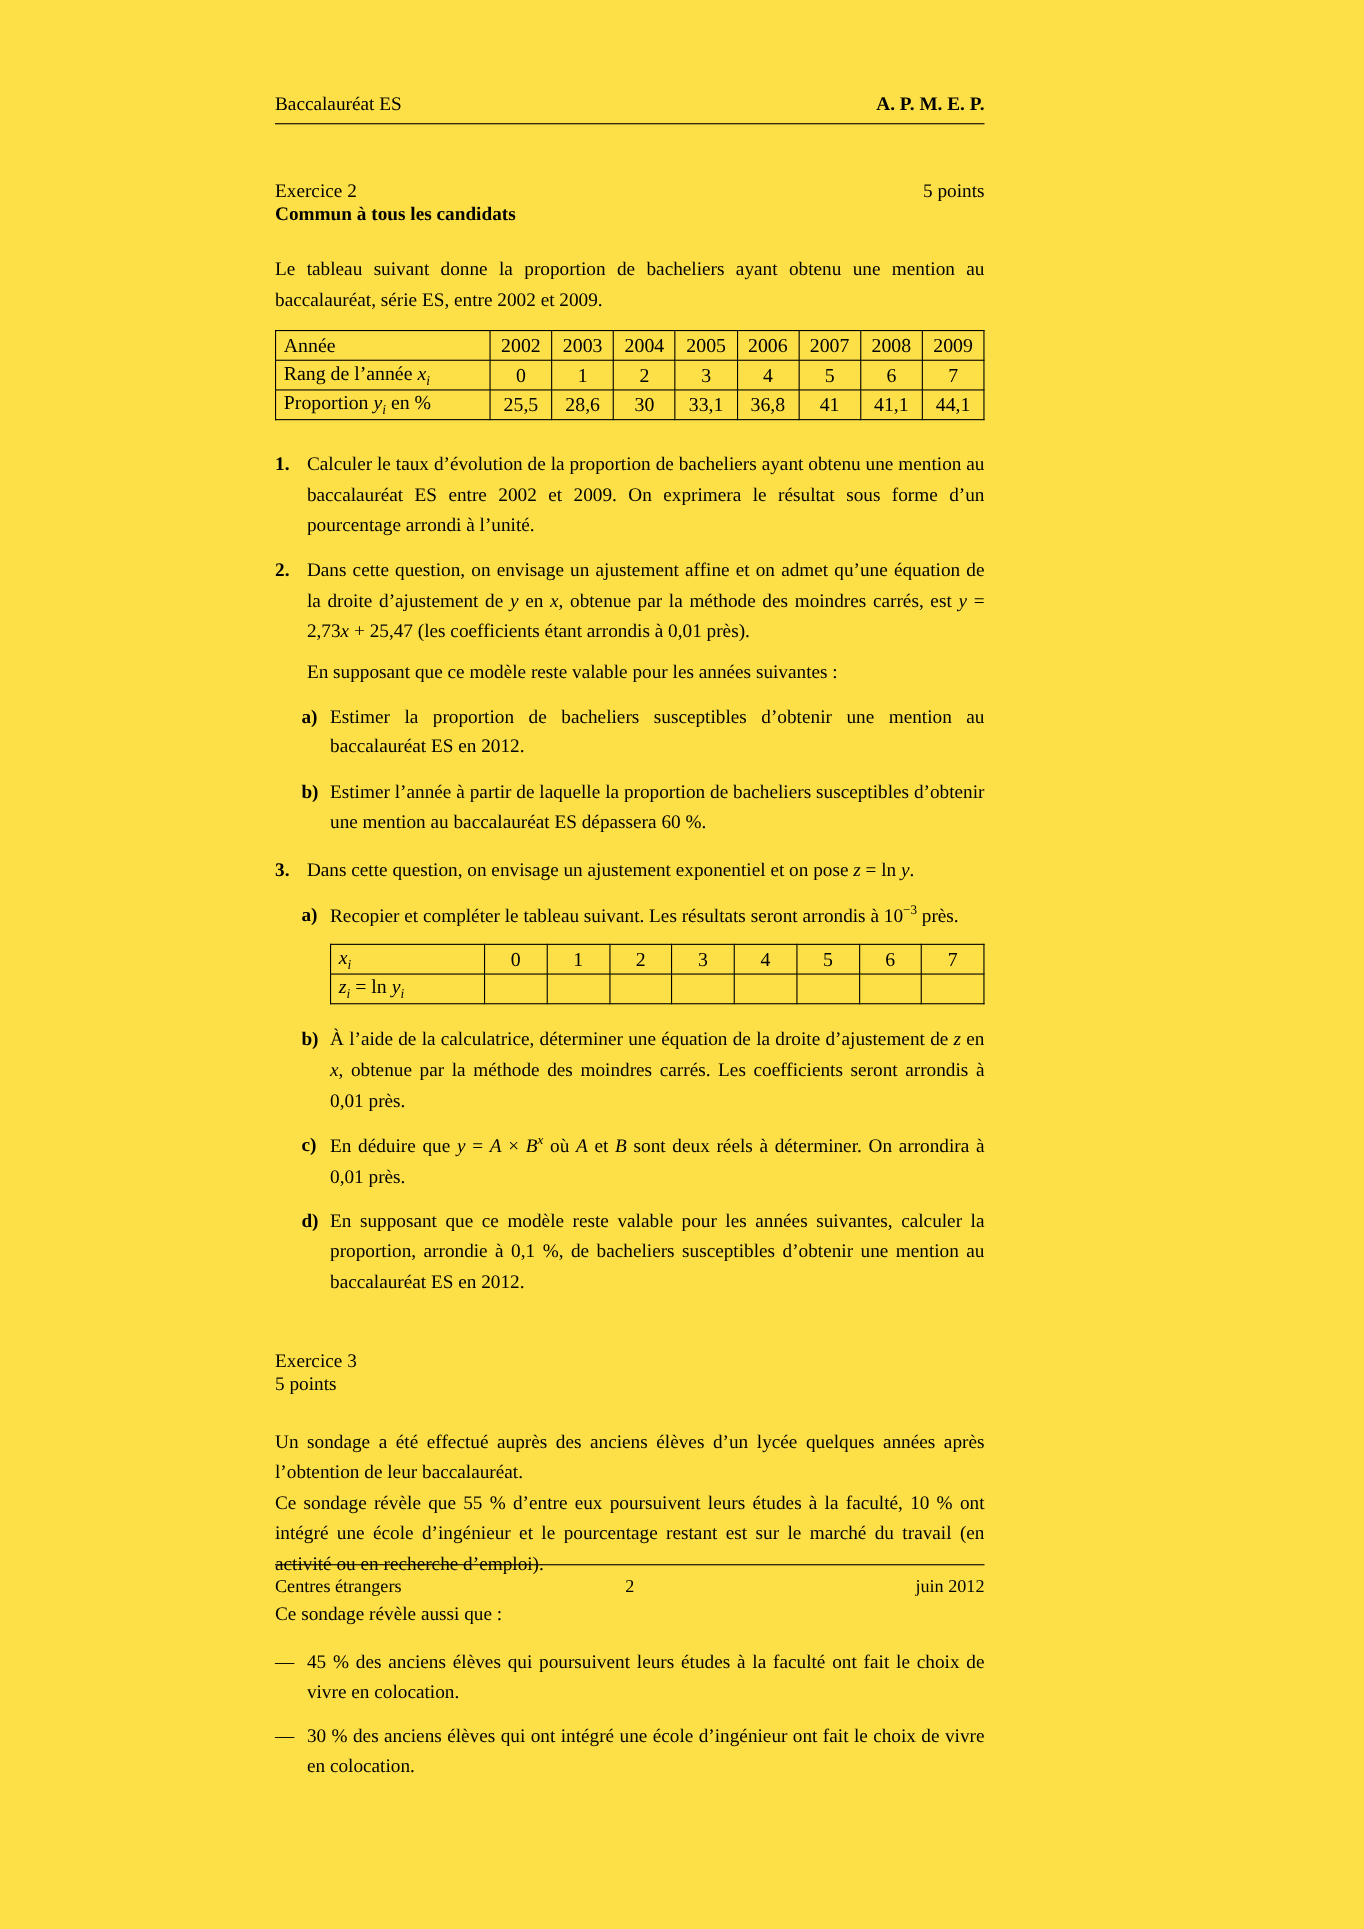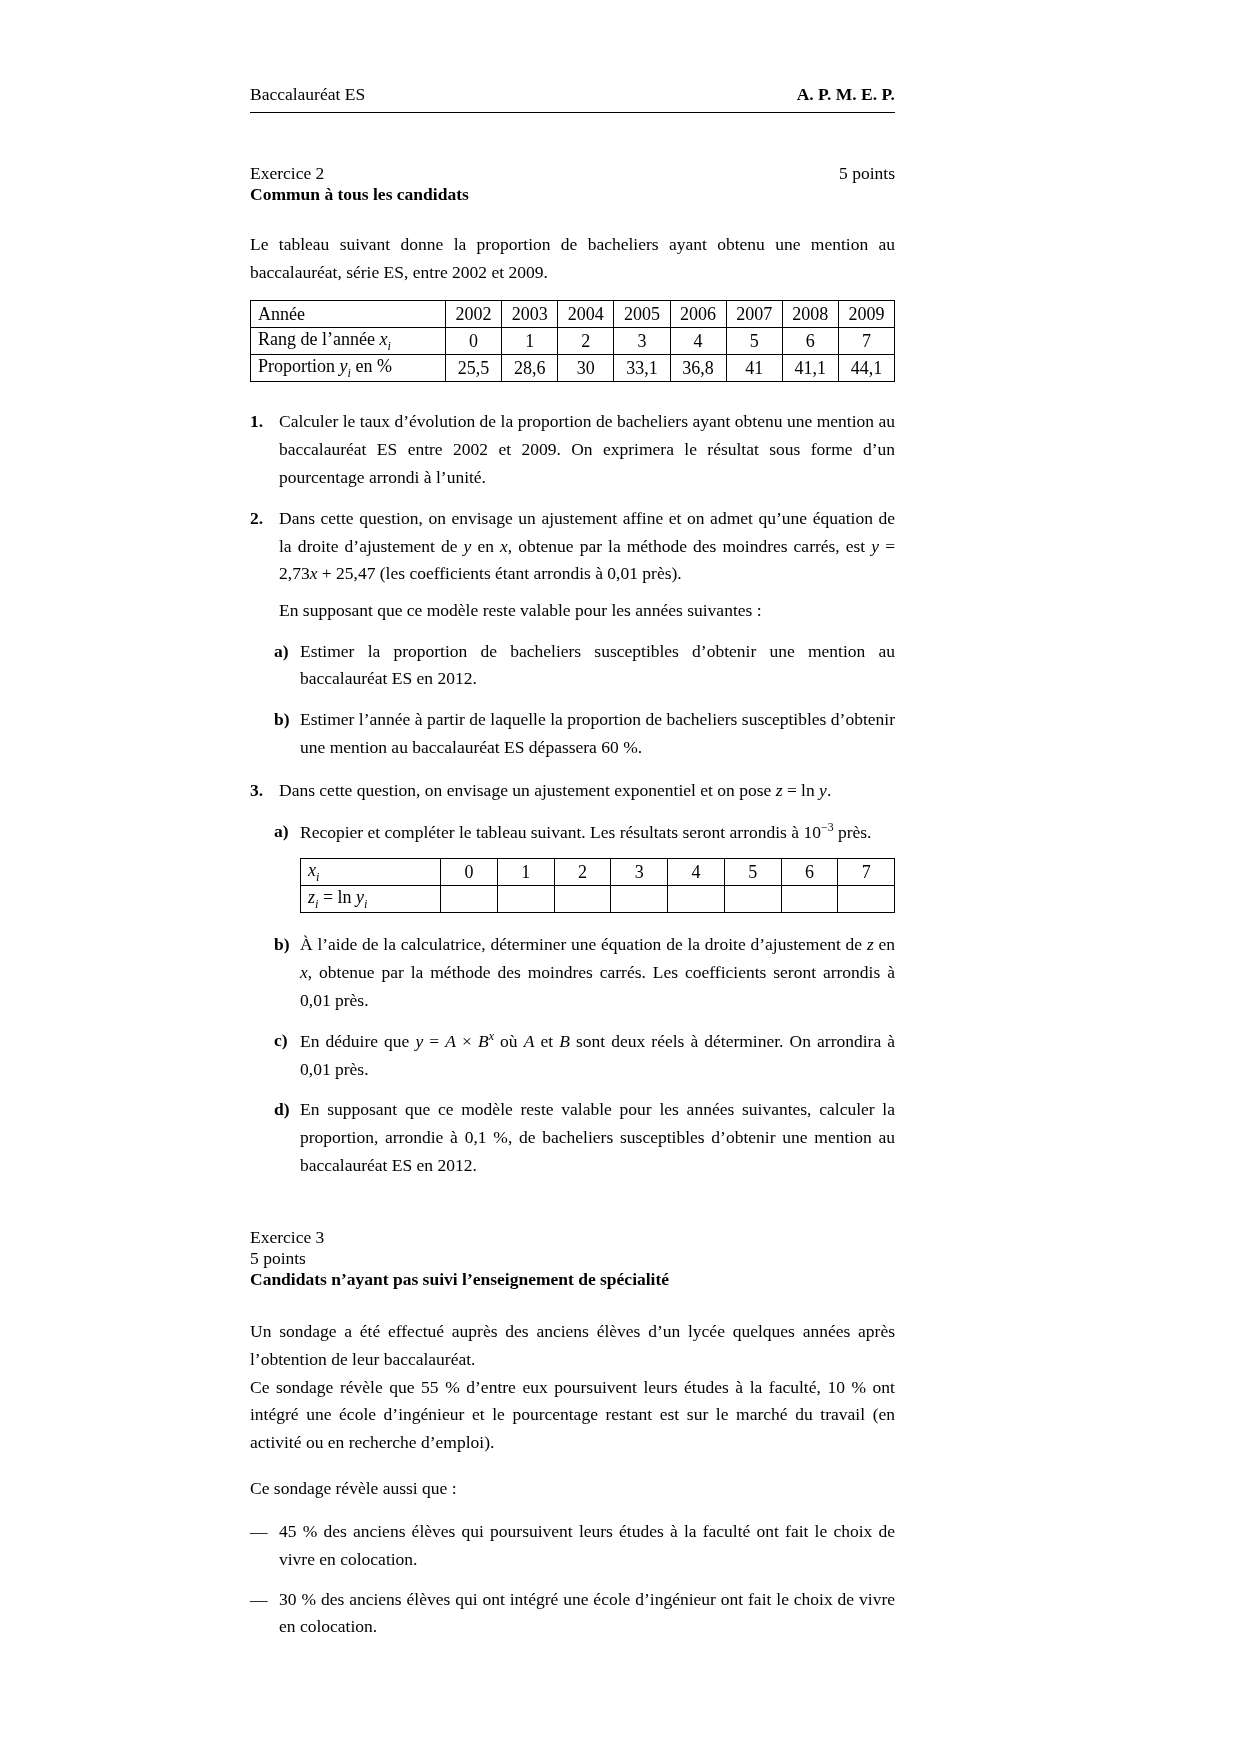--- a/index.html
+++ b/index.html
@@ -1,20 +1,20 @@
 <!DOCTYPE html>
 <html><head>
 <meta charset="utf-8">
 <style>
   html, body { margin: 0; padding: 0; background: #e8e8e8; }
   .page {
     position: relative;
     width: 1240px;
     height: 1754px;
-    background: #ffffff;
+    background: #fde047;
     font-family: "Liberation Serif", "DejaVu Serif", serif;
     font-size: 17.5px;
     color: #000;
     overflow: hidden;
     margin: 0 auto;
   }
   .content {
     position: absolute;
     left: 250px;
     top: 0;
@@ -224,31 +224,35 @@
 
     <div class="sq sq-gap">
       <span class="sql">d)</span>
       <p>En supposant que ce modèle reste valable pour les années suivantes, calculer la proportion, arrondie à 0,1 %, de bacheliers susceptibles d’obtenir une mention au baccalauréat ES en 2012.</p>
     </div>
 
     <div class="ex-head ex-head-3">
       <span>Exercice 3</span>
       <span>5 points</span>
     </div>
-    <div class="ex-sub">Candidats n’ayant pas suivi l’enseignement de spécialité</div>
 
     <p class="para-block">Un sondage a été effectué auprès des anciens élèves d’un lycée quelques années après l’obtention de leur baccalauréat.</p>
     <p>Ce sondage révèle que 55 % d’entre eux poursuivent leurs études à la faculté, 10 % ont intégré une école d’ingénieur et le pourcentage restant est sur le marché du travail (en activité ou en recherche d’emploi).</p>
     <p class="para3">Ce sondage révèle aussi que :</p>
 
     <div class="dash dash1">
       <span class="dm">—</span>
       <p>45 % des anciens élèves qui poursuivent leurs études à la faculté ont fait le choix de vivre en colocation.</p>
     </div>
 
     <div class="dash dash2">
       <span class="dm">—</span>
       <p>30 % des anciens élèves qui ont intégré une école d’ingénieur ont fait le choix de vivre en colocation.</p>
     </div>
 
   </div>
 
+  <div class="footer">
+    <span class="fl">Centres étrangers</span>
+    <span class="fc">2</span>
+    <span class="fr">juin 2012</span>
+  </div>
 </div>
 
 </body></html>

